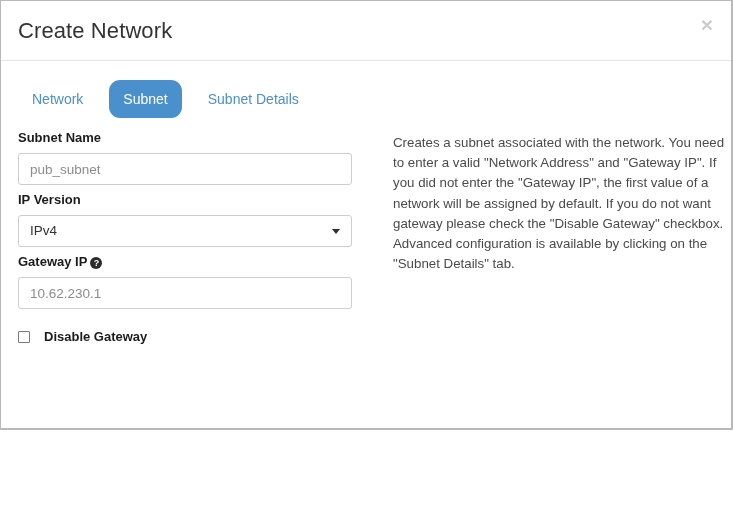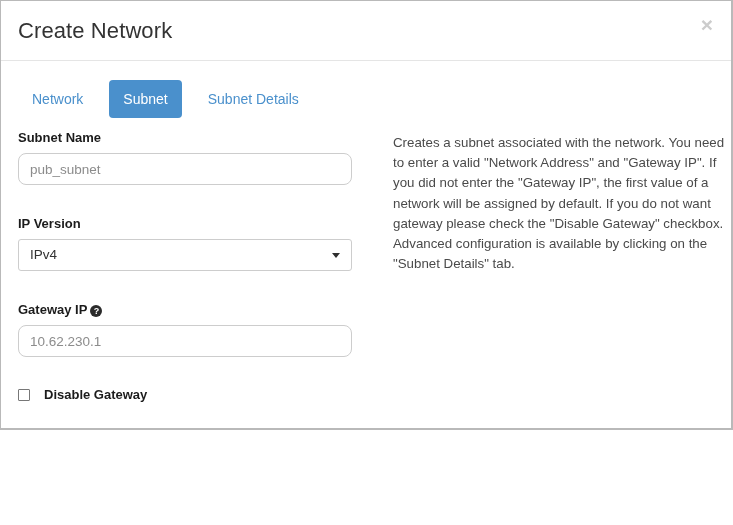--- a/index.html
+++ b/index.html
@@ -82,41 +82,42 @@
     padding: 10px 14px;
     border-radius: 4px;
     cursor: pointer;
     white-space: nowrap;
     text-decoration: none;
   }
   .tab.active {
     background: #4a90cc;
     color: #ffffff;
     font-weight: 400;
+    border-radius: 11px;
   }
 
   
   .body-left {
     position: absolute;
     left: 17px;
     top: 128px;
     width: 334px;
   }
   .body-right {
     position: absolute;
     left: 392px;
     top: 132px;
     width: 338px;
     font-size: 13.3px;
     line-height: 20.2px;
     color: #4a4a4a;
   }
 
   .field {
-    margin-bottom: 30px;
+    margin-bottom: 6px;
   }
   .field-label {
     display: block;
     font-size: 13px;
     line-height: 17px;
     font-weight: bold;
     color: #1b1b1b;
     margin-bottom: 7px;
     white-space: nowrap;
   }
@@ -136,21 +137,21 @@
     font-family: "Liberation Sans", sans-serif;
     cursor: pointer;
   }
 
   .text-input {
     box-sizing: border-box;
     display: block;
     width: 334px;
     height: 32px;
     border: 1px solid #cdcdcd;
-    border-radius: 8px;
+    border-radius: 3px;
     background: #ffffff;
     padding: 12px 11px;
     font-size: 13.5px;
     color: #8c8c8c;
     font-family: "Liberation Sans", sans-serif;
     outline: none;
   }
   .text-input::placeholder { color: #8c8c8c; }
 
   .select-wrap {

